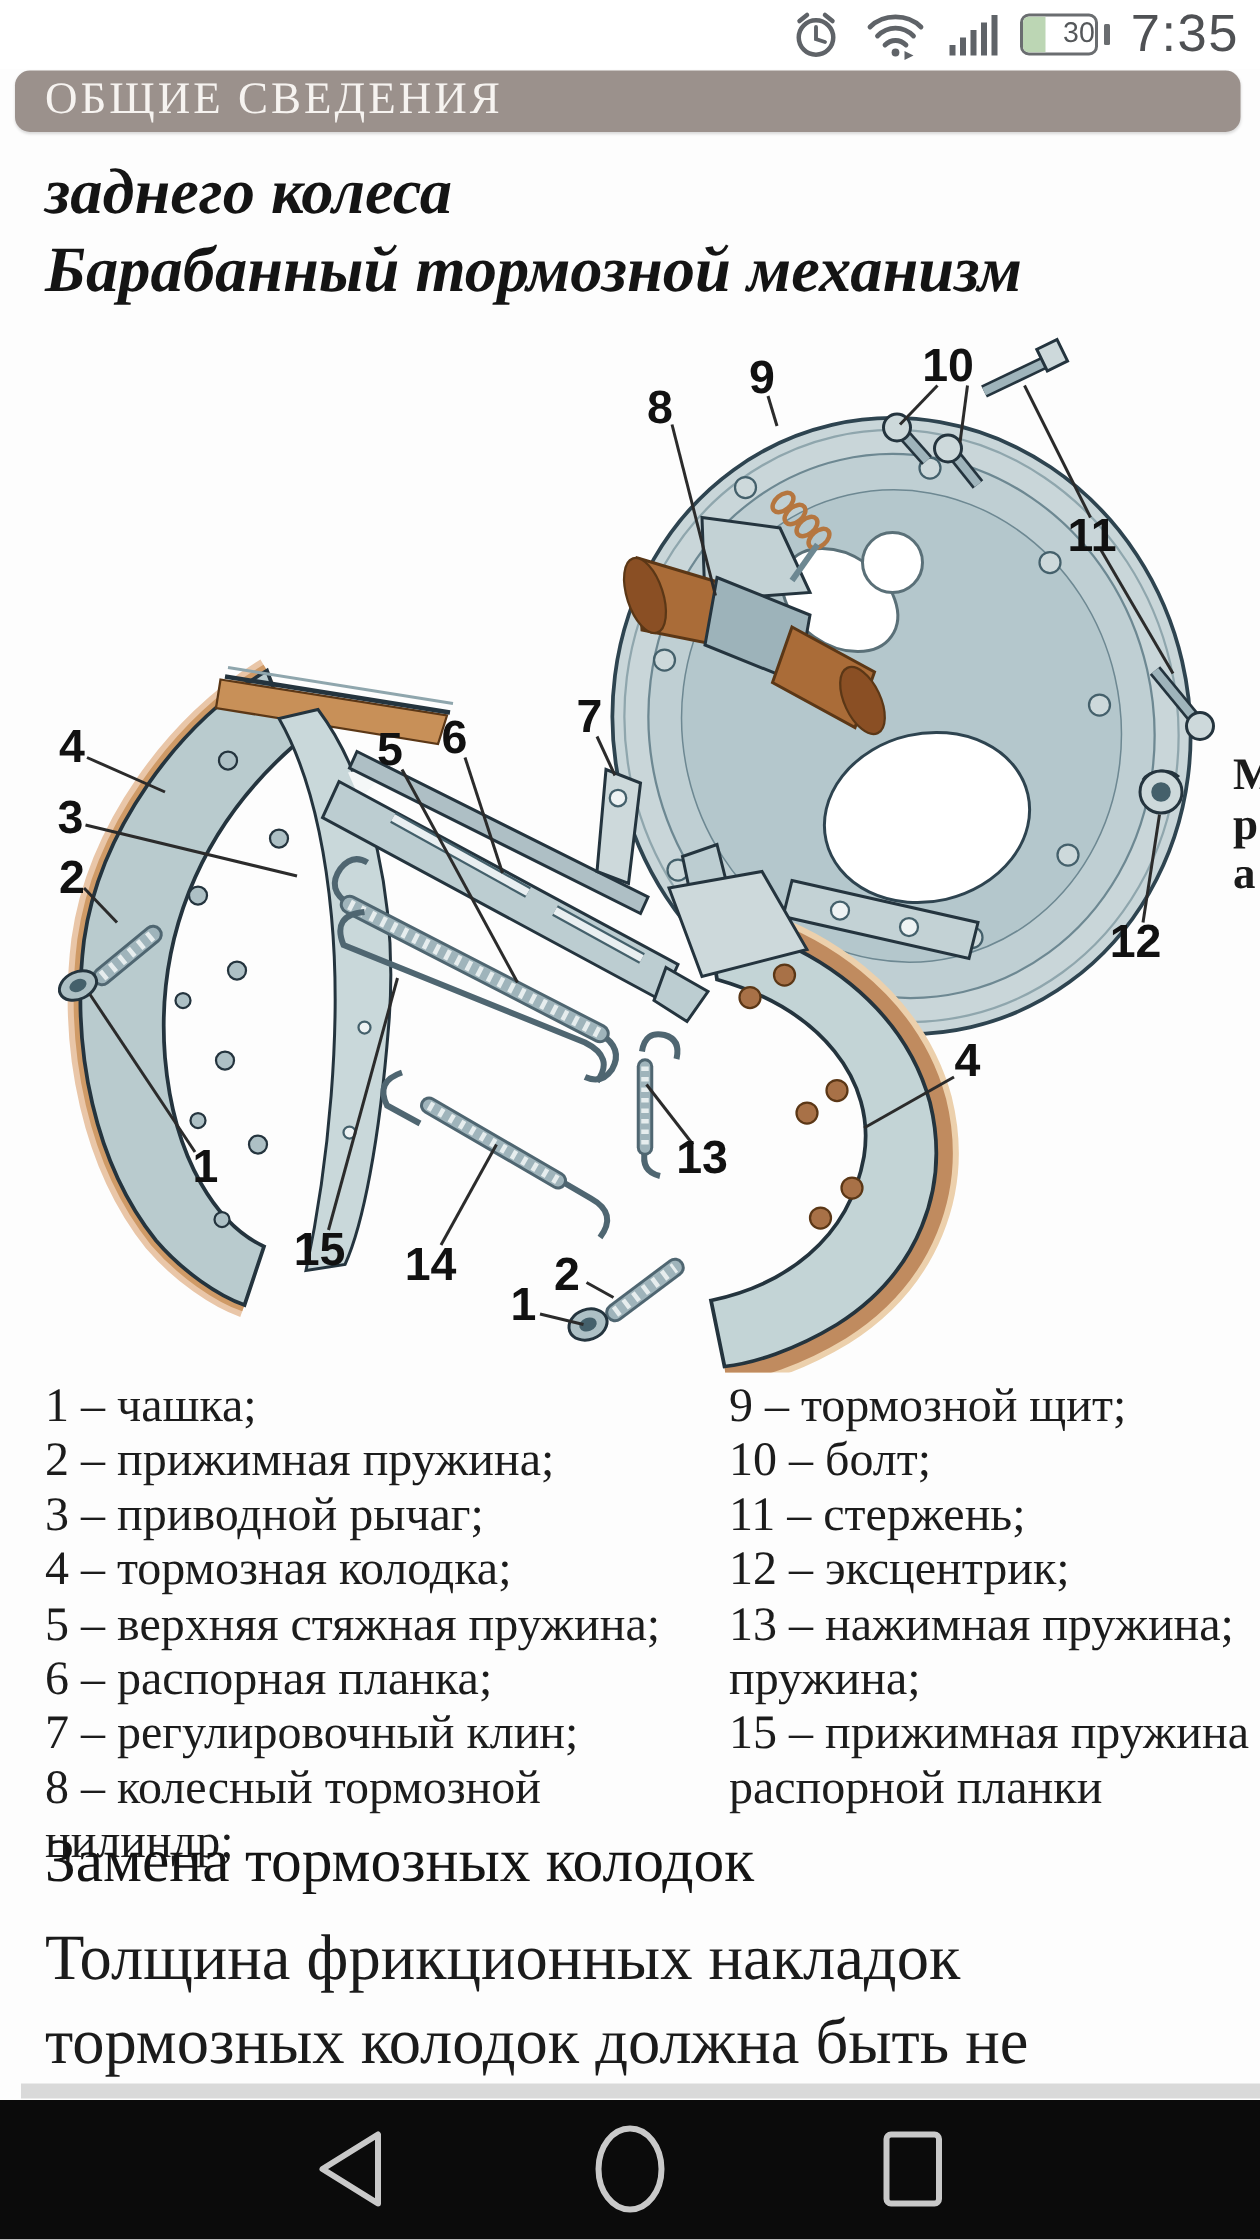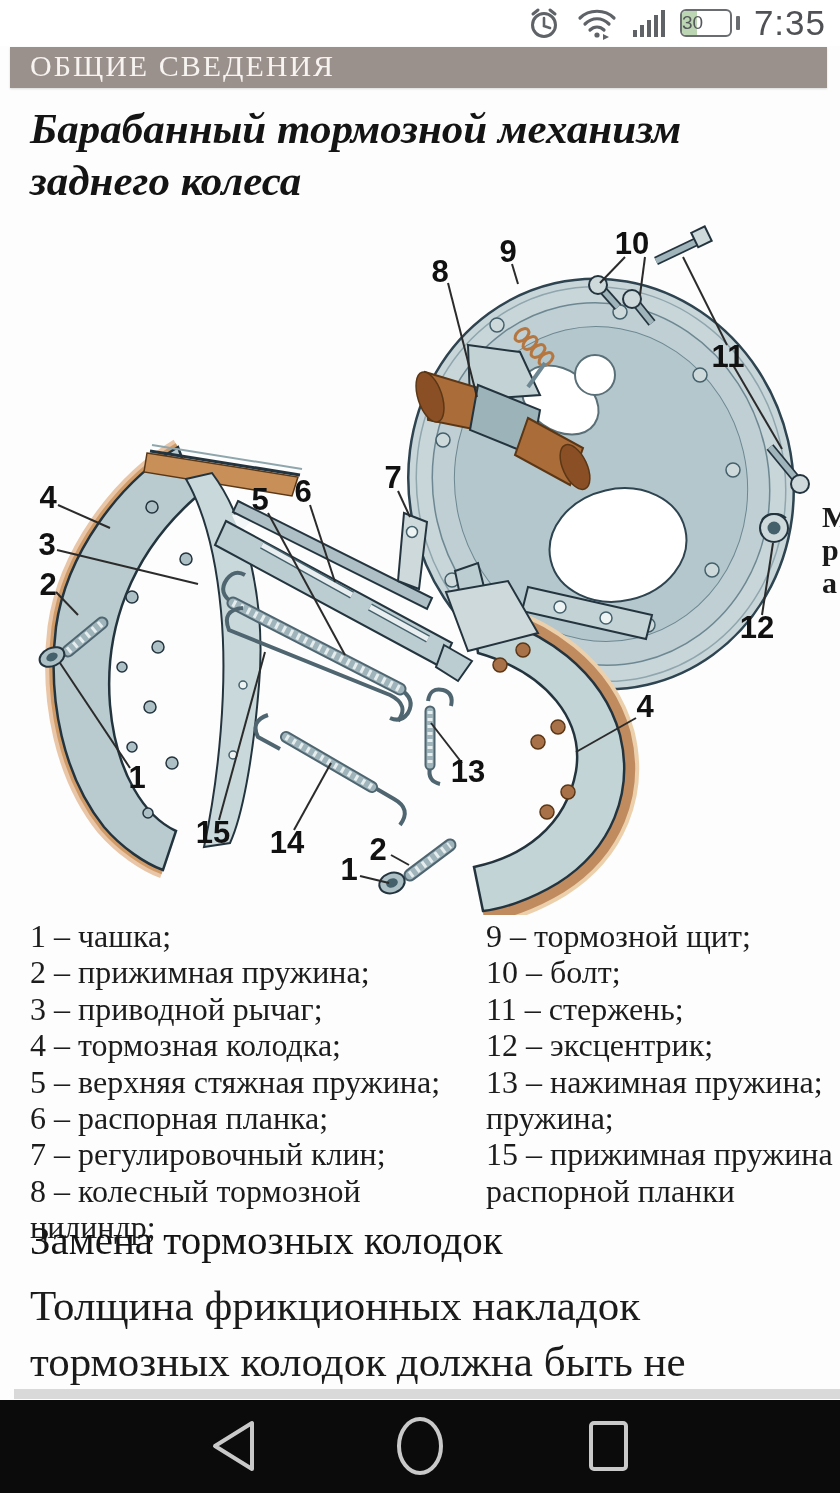--- a/index.html
+++ b/index.html
@@ -12,28 +12,28 @@
   body{position:relative;background:#fdfdfd;overflow:hidden;
        font-family:"Liberation Serif", serif;color:var(--c-text);}
 
   
   .statusbar{position:absolute;left:0;top:0;width:840px;height:46px;background:#fff;
     display:flex;align-items:center;justify-content:flex-end;gap:14px;padding-right:14px;}
   .statusbar svg{display:block;}
   .status-time{font-family:"Liberation Sans",sans-serif;font-size:35px;color:#4f5154;
     letter-spacing:1px;}
   .battery{position:relative;width:52px;height:28px;border:2.5px solid #6a6d70;border-radius:6px;
-    display:flex;align-items:center;justify-content:flex-start;overflow:hidden;}
+    display:flex;align-items:center;justify-content:flex-end;overflow:hidden;}
   .battery .fill{position:absolute;left:0;top:0;bottom:0;width:32%;background:#bcd6b4;}
   .battery .lvl{position:relative;font-family:"Liberation Sans",sans-serif;font-size:19px;color:#55585b;}
   .battery-nub{width:4px;height:14px;background:#6a6d70;border-radius:1px;margin-left:-10px;}
 
   
   .banner{position:absolute;left:10px;top:47px;width:817px;height:41px;background:var(--c-banner);
-    display:flex;align-items:center;box-shadow:0 1px 2px rgba(0,0,0,.15);}
+    display:flex;align-items:center;box-shadow:0 1px 2px rgba(0,0,0,.15);border-radius:10px;}
   .banner span{font-size:30px;color:#f6f3f0;letter-spacing:2px;padding-left:20px;
     transform:translateY(-2px);}
 
   
   .title{position:absolute;left:30px;top:103px;width:790px;
     font-size:43px;font-weight:bold;font-style:italic;line-height:52px;color:#141414;}
 
   
   .diagram{position:absolute;left:0;top:215px;width:840px;height:700px;}
   .side-cut{position:absolute;left:822px;top:500px;width:18px;overflow:hidden;
@@ -84,22 +84,22 @@
   <div class="battery-nub"></div>
   <span class="status-time">7:35</span>
 </div>
 
 <div class="banner">
   <span>ОБЩИЕ СВЕДЕНИЯ</span>
 </div>
 
 <h1 class="title">
 
-<div>Барабанный тормозной механизм</div>
-    <div>заднего колеса</div>
+<div>заднего колеса</div>
+    <div>Барабанный тормозной механизм</div>
   </h1>
 
 <svg class="diagram" viewBox="0 0 840 700">
 
   <g transform="rotate(-13 601 269)">
     <ellipse cx="601" cy="269" rx="192" ry="206" fill="#c9d6d9" stroke="#2e4450" stroke-width="2.5"></ellipse>
     <ellipse cx="601" cy="269" rx="184" ry="198" fill="none" stroke="#8fa6ad" stroke-width="1.5"></ellipse>
     <ellipse cx="601" cy="269" rx="168" ry="182" fill="#bfcfd3" stroke="#6d8892" stroke-width="1.5"></ellipse>
     <ellipse cx="601" cy="269" rx="146" ry="158" fill="#b4c7cc" stroke="#6d8892" stroke-width="1"></ellipse>
   </g>

